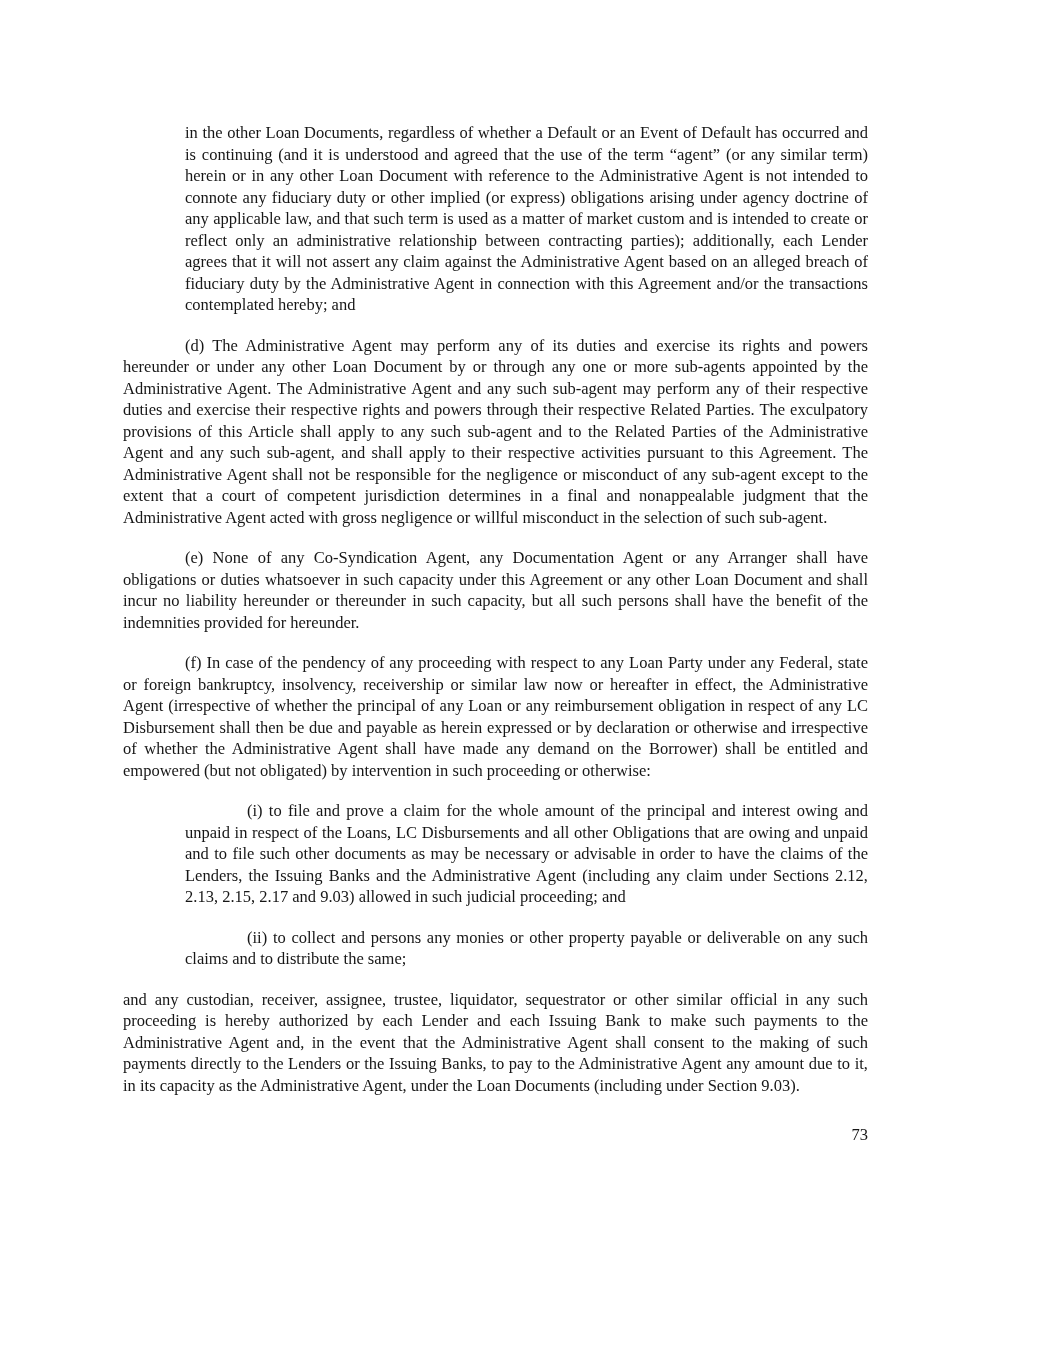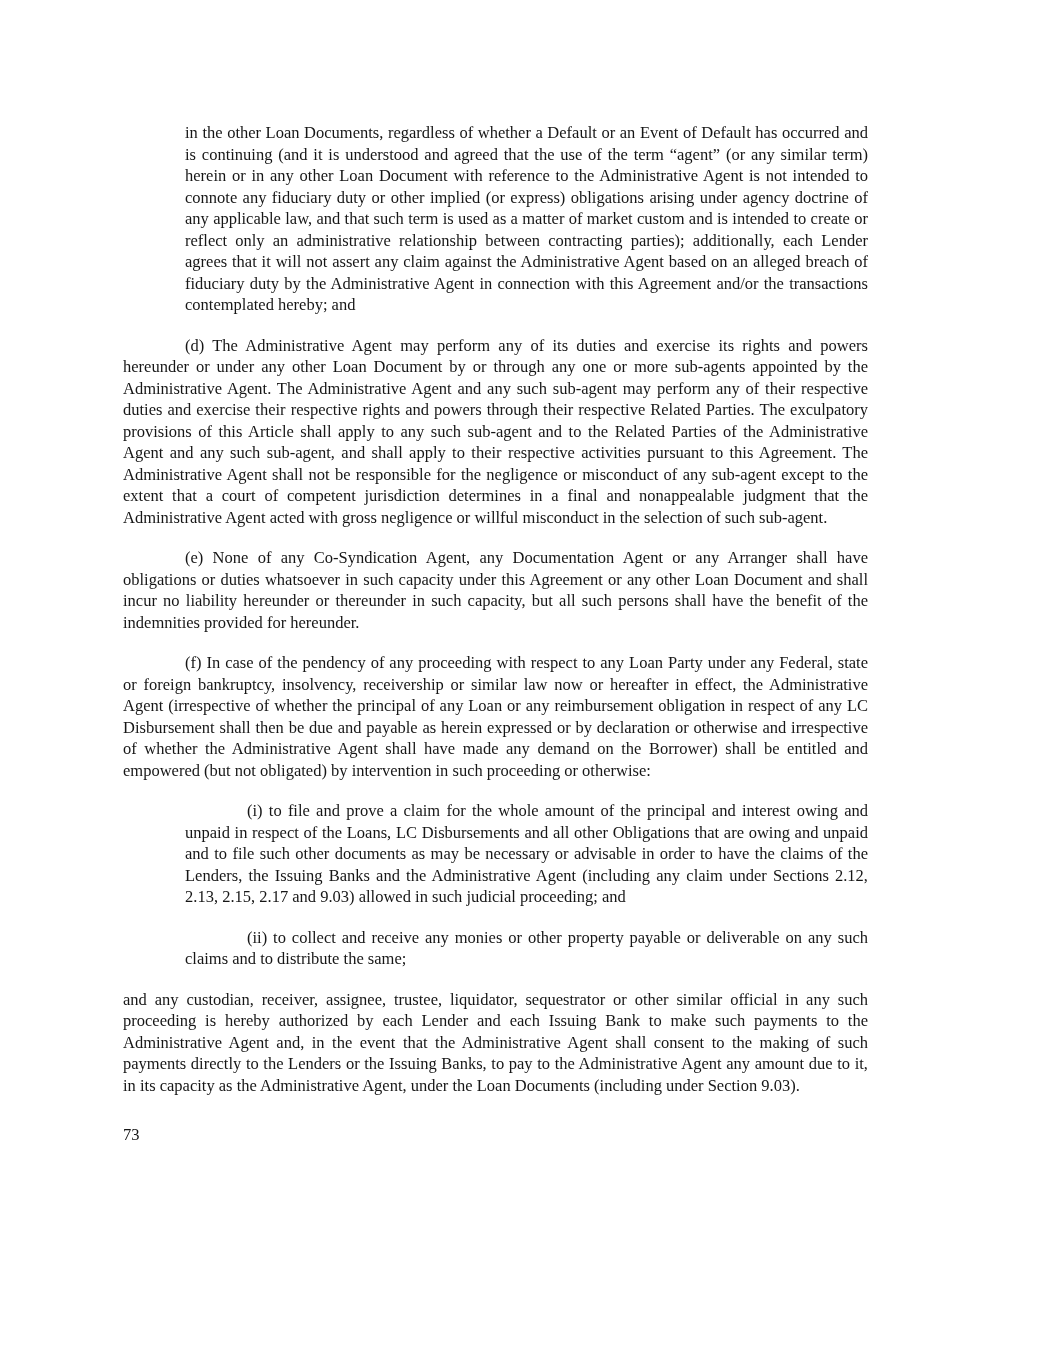--- a/index.html
+++ b/index.html
@@ -29,21 +29,21 @@
   
   .indent-1 {
     margin-left: 62px !important;
   }
   
   .fl-indent {
     text-indent: 62px;
   }
   .page-number {
     margin-top: 28px;
-    text-align: left;
+    text-align: right;
     text-indent: 0;
     font-family: "Liberation Serif", "DejaVu Serif", serif;
     font-size: 16.5px;
     color: #161616;
   }
 </style>
 </head>
 <body>
 
 <div class="page">
@@ -53,19 +53,19 @@
 
 
     <p class="fl-indent">(d) The Administrative Agent may perform any of its duties and exercise its rights and powers hereunder or under any other Loan Document by or through any one or more sub-agents appointed by the Administrative Agent. The Administrative Agent and any such sub-agent may perform any of their respective duties and exercise their respective rights and powers through their respective Related Parties. The exculpatory provisions of this Article shall apply to any such sub-agent and to the Related Parties of the Administrative Agent and any such sub-agent, and shall apply to their respective activities pursuant to this Agreement. The Administrative Agent shall not be responsible for the negligence or misconduct of any sub-agent except to the extent that a court of competent jurisdiction determines in a final and nonappealable judgment that the Administrative Agent acted with gross negligence or willful misconduct in the selection of such sub-agent.</p>
 
     <p class="fl-indent">(e) None of any Co-Syndication Agent, any Documentation Agent or any Arranger shall have obligations or duties whatsoever in such capacity under this Agreement or any other Loan Document and shall incur no liability hereunder or thereunder in such capacity, but all such persons shall have the benefit of the indemnities provided for hereunder.</p>
 
     <p class="fl-indent">(f) In case of the pendency of any proceeding with respect to any Loan Party under any Federal, state or foreign bankruptcy, insolvency, receivership or similar law now or hereafter in effect, the Administrative Agent (irrespective of whether the principal of any Loan or any reimbursement obligation in respect of any LC Disbursement shall then be due and payable as herein expressed or by declaration or otherwise and irrespective of whether the Administrative Agent shall have made any demand on the Borrower) shall be entitled and empowered (but not obligated) by intervention in such proceeding or otherwise:</p>
 
     <p class="indent-1 fl-indent">(i) to file and prove a claim for the whole amount of the principal and interest owing and unpaid in respect of the Loans, LC Disbursements and all other Obligations that are owing and unpaid and to file such other documents as may be necessary or advisable in order to have the claims of the Lenders, the Issuing Banks and the Administrative Agent (including any claim under Sections 2.12, 2.13, 2.15, 2.17 and 9.03) allowed in such judicial proceeding; and</p>
 
-    <p class="indent-1 fl-indent">(ii) to collect and receive any monies or other property payable or deliverable on any such claims and to distribute the same;</p>
+    <p class="indent-1 fl-indent">(ii) to collect and persons any monies or other property payable or deliverable on any such claims and to distribute the same;</p>
 
     <p>and any custodian, receiver, assignee, trustee, liquidator, sequestrator or other similar official in any such proceeding is hereby authorized by each Lender and each Issuing Bank to make such payments to the Administrative Agent and, in the event that the Administrative Agent shall consent to the making of such payments directly to the Lenders or the Issuing Banks, to pay to the Administrative Agent any amount due to it, in its capacity as the Administrative Agent, under the Loan Documents (including under Section 9.03).</p>
 
     <div class="page-number">73</div>
   </div>
 </div>
 
 </body></html>

